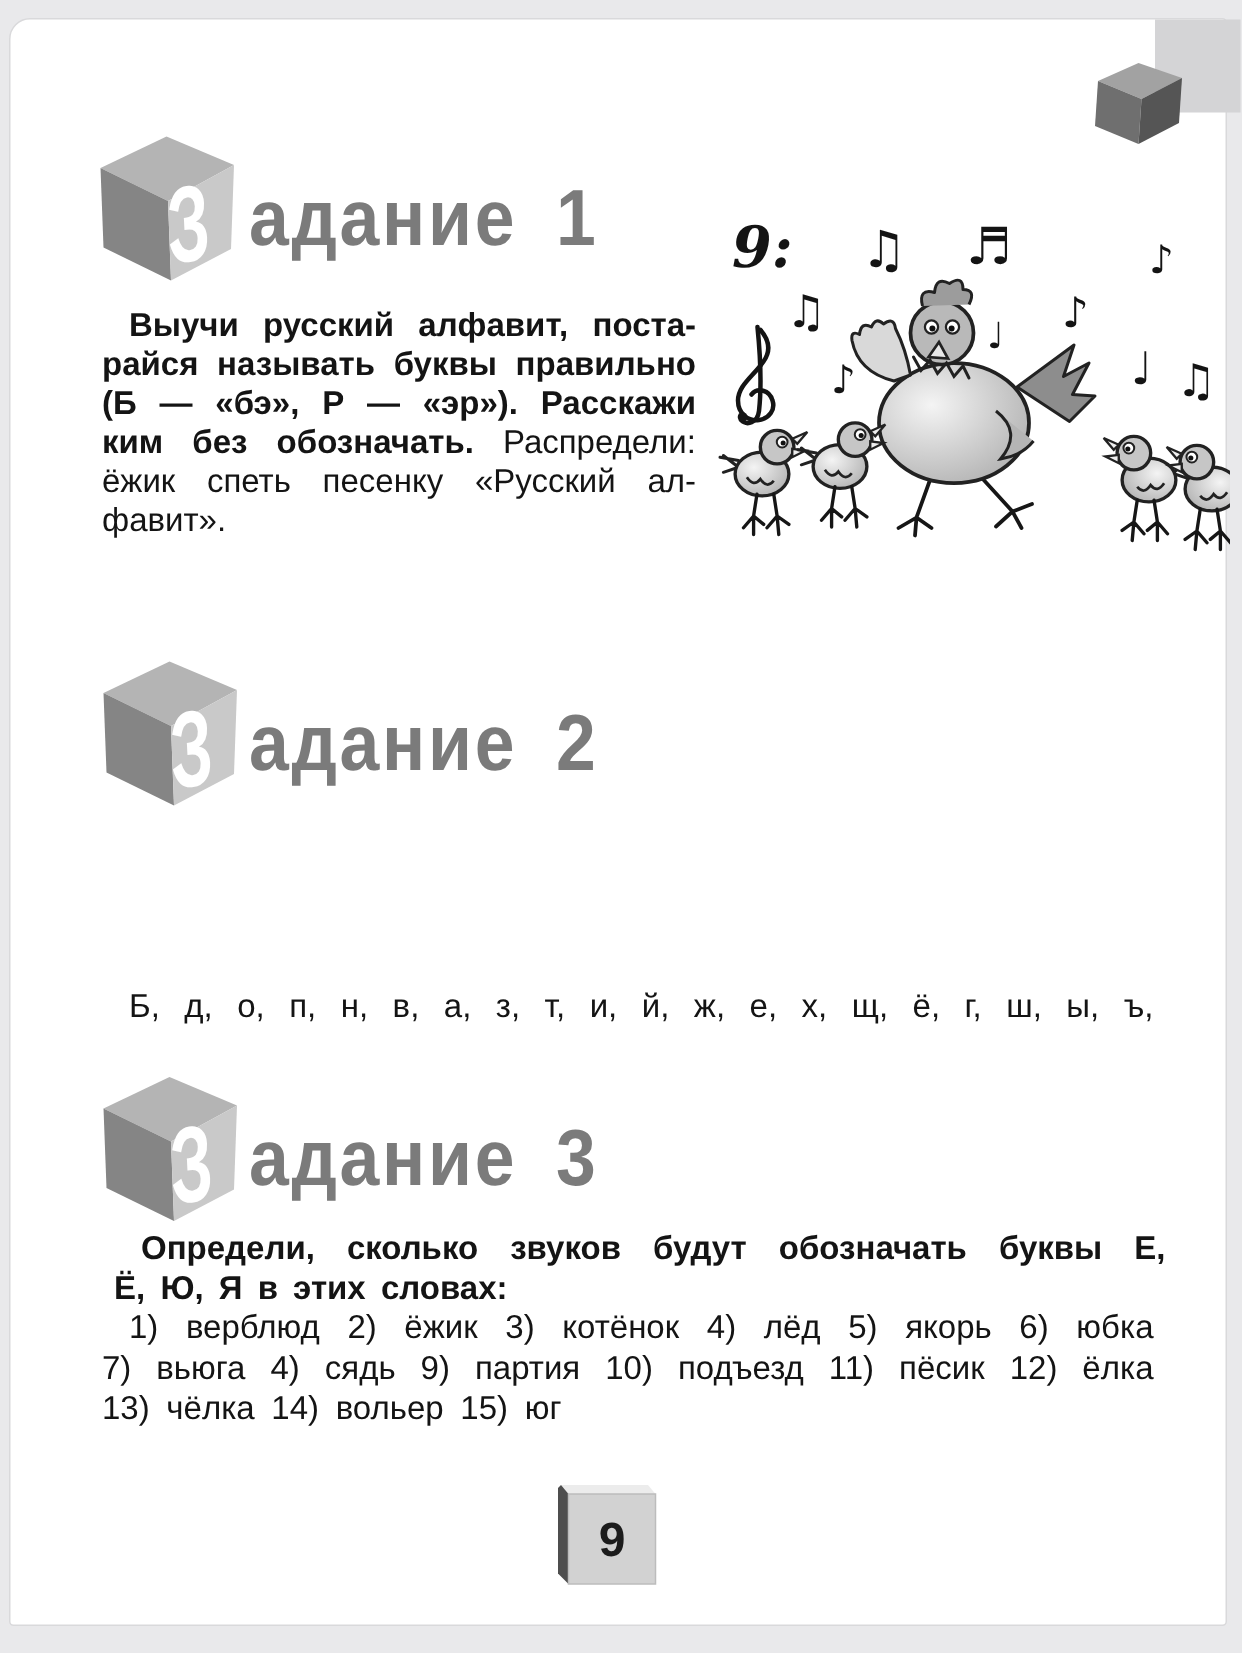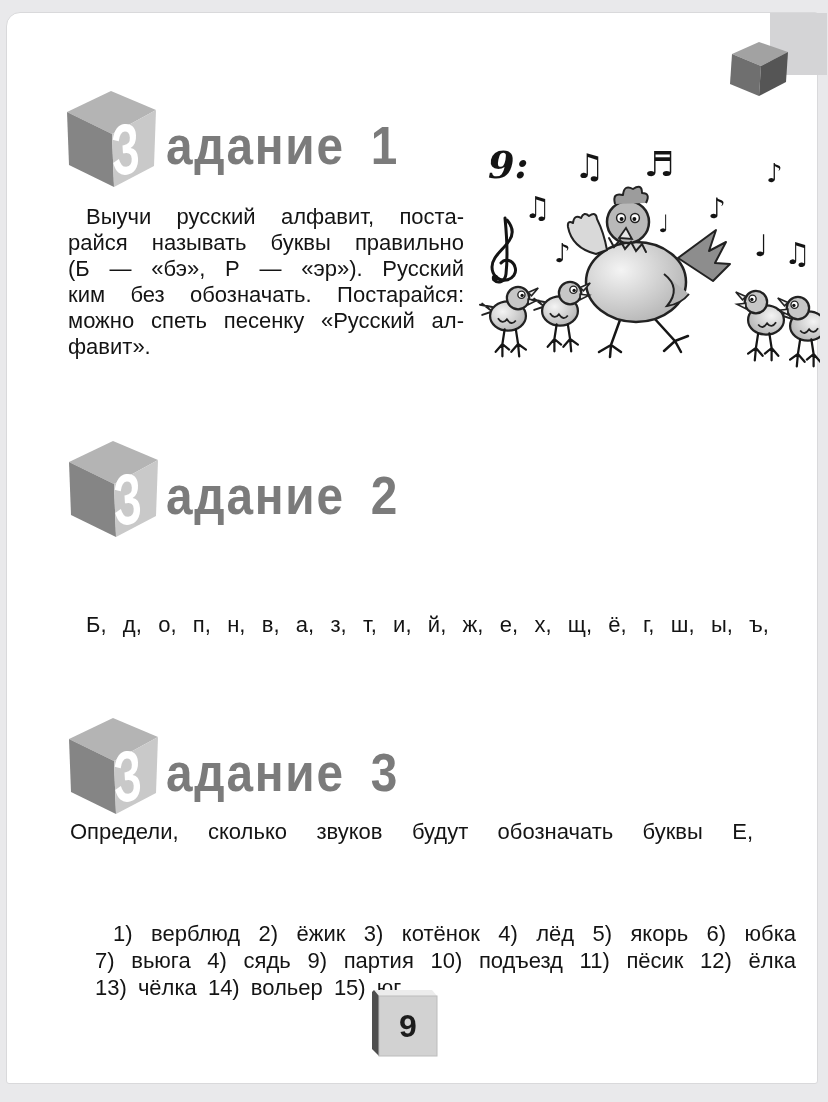--- a/index.html
+++ b/index.html
@@ -27,31 +27,31 @@
   }
   
   .para{position:absolute;font-size:22px;color:#141414;}
   .para .line{
     text-align:justify;text-align-last:justify;
     white-space:nowrap; 
   }
   .para .line{white-space:normal;}
   .para .line.indent{text-indent:18px;}
   .para .line.last{text-align-last:left;}
-  .b{font-weight:400;}
+  .b{font-weight:700;}
   .r{font-weight:400;}
   #t1p{left:68px;top:204px;width:396px;}
   #t1p .line{height:26px;line-height:26px;}
   #t2p{left:68px;top:555px;width:701px;}
   #t2p .line{height:28px;line-height:28px;}
   #t2l{left:68px;top:611px;width:701px;word-spacing:7px;}
-  #t2l .line{height:27px;line-height:27px;}
-  #t3p{left:52px;top:818px;width:701px;word-spacing:4px;}
+  #t2l .line{height:27px;line-height:27px;margin-top:46px;}
+  #t3p{left:76px;top:818px;width:701px;word-spacing:4px;}
   #t3p .line{height:27px;line-height:27px;}
-  #t3l{left:68px;top:920px;width:701px;word-spacing:5px;margin-left:27px;}
+  #t3l{left:68px;top:871px;width:701px;word-spacing:5px;}
   #t3l .line{height:27px;line-height:27px;}
 </style>
 </head>
 <body>
 
 <div class="page"></div>
 <div class="corner-rect"></div>
 
 <svg class="abs" style="left:728px;top:38px" width="64" height="62" viewBox="0 0 64 62">
   <polygon points="4,16 31,4 60,14 33,28" fill="#a2a2a2"></polygon>
@@ -63,23 +63,23 @@
   <polygon points="1,22 45,1 90,20 46,44" fill="#b4b4b4"></polygon>
   <polygon points="1,22 46,44 48,97 3,75" fill="#858585"></polygon>
   <polygon points="46,44 90,20 88,76 48,97" fill="#c9c9c9"></polygon>
   <text transform="translate(47,86) scale(0.62,1) rotate(-5)" font-size="72" font-weight="700" fill="#ffffff" font-family="Liberation Sans, DejaVu Sans, sans-serif">З</text>
 </svg>
 <div class="task-title" style="top:120px">адание 1</div>
 
 <div class="para" id="t1p">
     <div class="line indent"><span class="b">Выучи русский алфавит, поста-</span></div>
     <div class="line"><span class="b">райся называть буквы правильно</span></div>
-    <div class="line"><span class="b">(Б — «бэ», Р — «эр»). Русский</span></div>
-    <div class="line"><span class="b">ким без обозначать.</span><span class="r"> Постарайся:</span></div>
-    <div class="line"><span class="r">можно спеть песенку «Русский ал-</span></div>
+    <div class="line"><span class="b">(Б — «бэ», Р — «эр»). Расскажи</span></div>
+    <div class="line"><span class="b">ким без обозначать.</span><span class="r"> Распредели:</span></div>
+    <div class="line"><span class="r">ёжик спеть песенку «Русский ал-</span></div>
     <div class="line last"><span class="r">фавит».</span></div>
   </div>
 
 <svg class="abs" style="left:468px;top:130px" width="352" height="252" viewBox="0 0 352 252">
   <defs>
     <radialGradient id="gb" cx="35%" cy="35%" r="85%">
       <stop offset="0" stop-color="#f4f4f4"></stop>
       <stop offset="1" stop-color="#a9a9a9"></stop>
     </radialGradient>
     <g id="chick">
@@ -153,20 +153,21 @@
 <svg class="abs" style="left:68px;top:717px" width="92" height="98" viewBox="0 0 92 98">
   <polygon points="1,22 45,1 90,20 46,44" fill="#b4b4b4"></polygon>
   <polygon points="1,22 46,44 48,97 3,75" fill="#858585"></polygon>
   <polygon points="46,44 90,20 88,76 48,97" fill="#c9c9c9"></polygon>
   <text transform="translate(47,86) scale(0.62,1) rotate(-5)" font-size="72" font-weight="700" fill="#ffffff" font-family="Liberation Sans, DejaVu Sans, sans-serif">З</text>
 </svg>
 <div class="task-title" style="top:747px">адание 3</div>
 
 <div class="para" id="t3p">
     <div class="line indent"><span class="b">Определи, сколько звуков будут обозначать буквы Е,</span></div>
+    <div class="line last"><span class="b">Ё, Ю, Я в этих словах:</span></div>
   </div>
 <div class="para" id="t3l">
     <div class="line indent"><span class="r">1) верблюд 2) ёжик 3) котёнок 4) лёд 5) якорь 6) юбка</span></div>
     <div class="line"><span class="r">7) вьюга 4) сядь 9) партия 10) подъезд 11) пёсик 12) ёлка</span></div>
     <div class="line last"><span class="r">13) чёлка 14) вольер 15) юг</span></div>
   </div>
 
 <svg class="abs" style="left:368px;top:988px" width="76" height="74" viewBox="0 0 76 74">
   <polygon points="11,8 69,8 64,2 6,2" fill="#ececec"></polygon>
   <polygon points="11,8 11,68 4,61 4,4 6,2" fill="#4e4e4e"></polygon>

